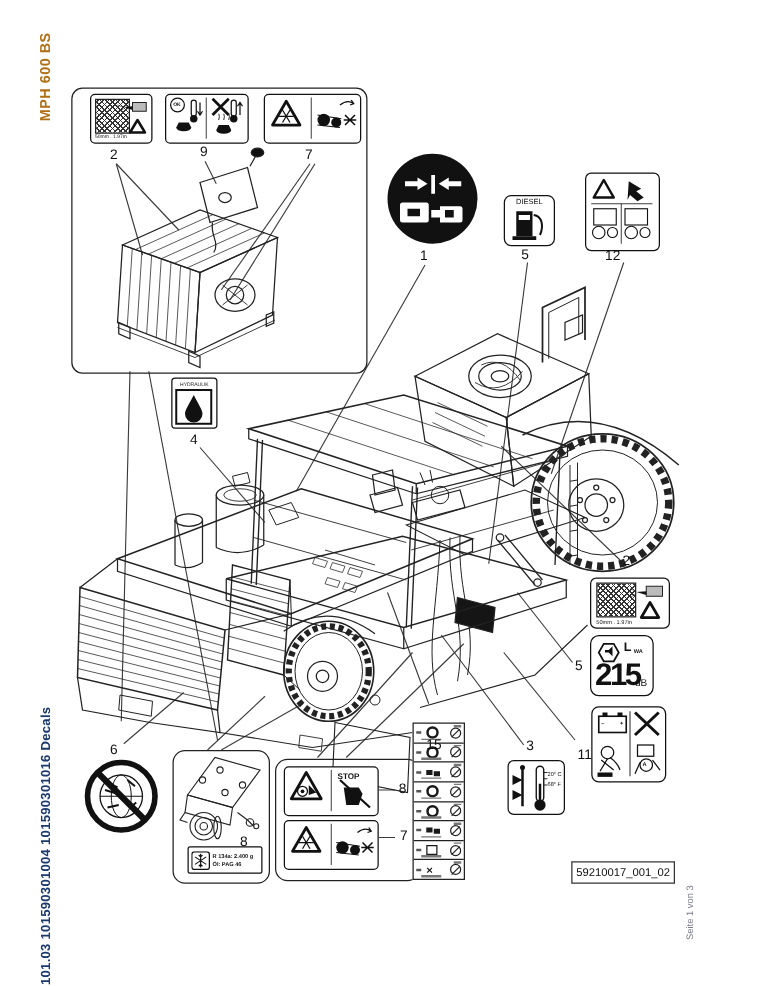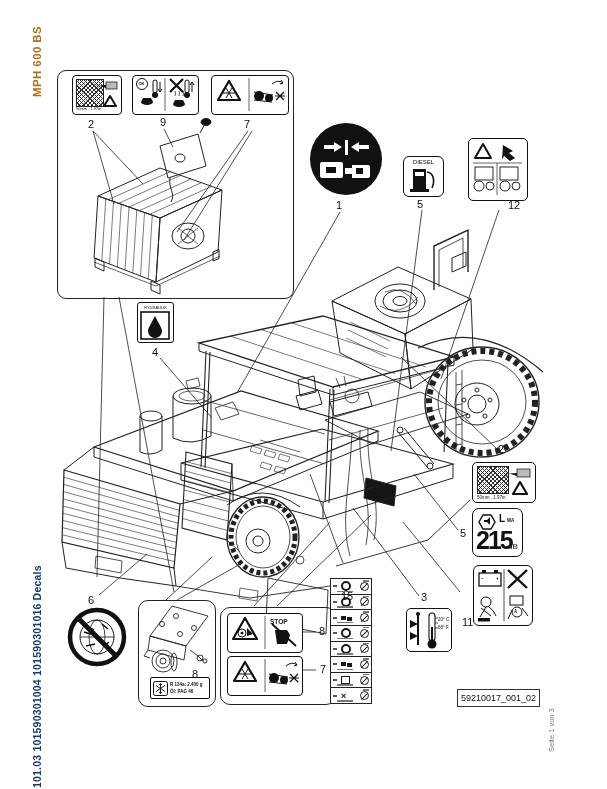--- a/index.html
+++ b/index.html
@@ -445,25 +445,25 @@
     </svg>
     <span class="microtext" style="left:31px;top:8px;">20° C</span>
     <span class="microtext" style="left:31px;top:16px;">68° F</span>
   </div>
 
   <span class="co" style="left:88px;top:119px;">2</span>
   <span class="co" style="left:160px;top:117px;">9</span>
   <span class="co" style="left:244px;top:119px;">7</span>
   <span class="co" style="left:336px;top:200px;">1</span>
   <span class="co" style="left:417px;top:199px;">5</span>
-  <span class="co" style="left:508px;top:200px;">12</span>
+  <span class="co" style="left:484px;top:200px;">12</span>
   <span class="co" style="left:152px;top:347px;">4</span>
   <span class="co" style="left:498px;top:444px;">2</span>
   <span class="co" style="left:460px;top:528px;">5</span>
-  <span class="co" style="left:462px;top:617px;">11</span>
+  <span class="co" style="left:462px;top:599px;">11</span>
   <span class="co" style="left:421px;top:592px;">3</span>
   <span class="co" style="left:341px;top:591px;">15</span>
   <span class="co" style="left:88px;top:595px;">6</span>
   <span class="co" style="left:192px;top:669px;">8</span>
   <span class="co" style="left:319px;top:626px;">8</span>
   <span class="co" style="left:320px;top:664px;">7</span>
 
   <div id="footer-box">
     <span>59210017_001_02</span>
   </div>

